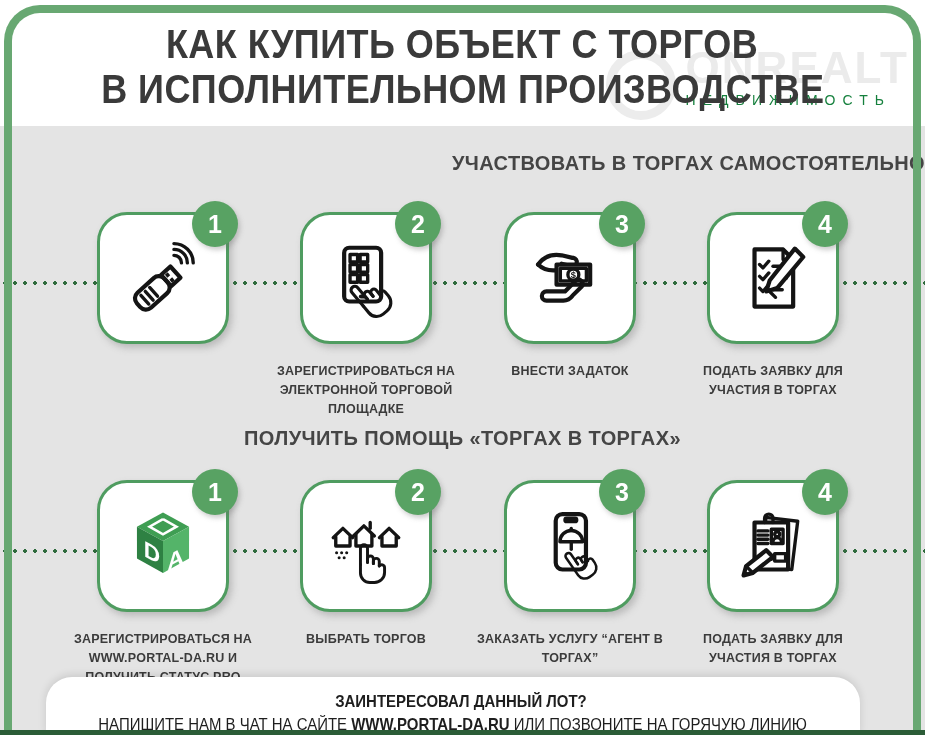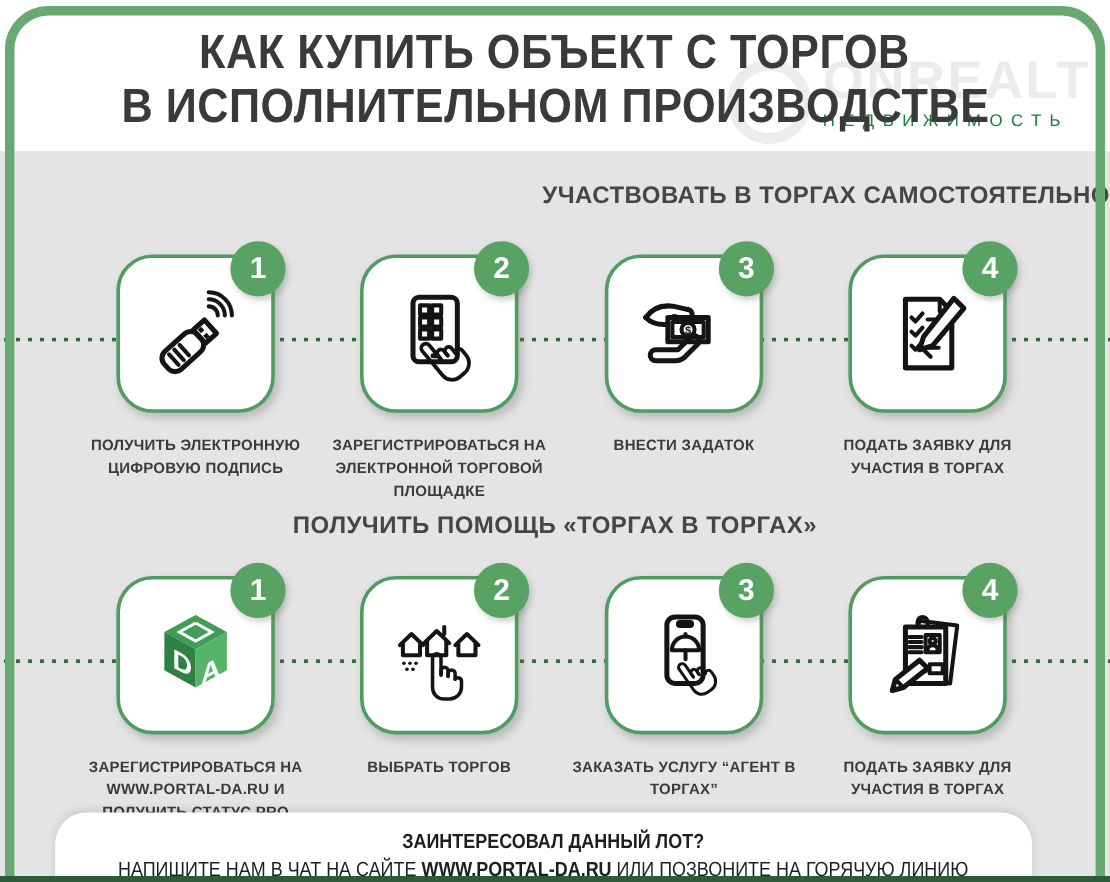--- a/index.html
+++ b/index.html
@@ -112,21 +112,20 @@
           <line class="thin" x1="20" y1="49" x2="20" y2="63"></line>
           <line class="thin" x1="27" y1="49" x2="27" y2="63"></line>
           <line class="thin" x1="34" y1="49" x2="34" y2="63"></line>
         </g>
         <path class="thin" d="M72 32 A 9 9 0 0 0 63 23"></path>
         <path class="thin" d="M79 32 A 16 16 0 0 0 63 16"></path>
         <path class="thin" d="M86 32 A 23 23 0 0 0 63 9"></path>
       </svg>
       <div class="badge">1</div>
     </div>
-    <div class="caption">ПОЛУЧИТЬ ЭЛЕКТРОННУЮ ЦИФРОВУЮ ПОДПИСЬ</div>
   </div>
 
   <div class="step row1 c2">
     <div class="card">
       <svg class="ico" width="84" height="84" viewBox="0 0 100 100">
         <rect x="24" y="14" width="44" height="64" rx="6"></rect>
         <rect class="thin" x="31" y="22" width="9" height="9"></rect>
         <rect class="thin" x="43" y="22" width="9" height="9"></rect>
         <rect class="thin" x="31" y="34" width="9" height="9"></rect>
         <rect class="thin" x="43" y="34" width="9" height="9"></rect>

